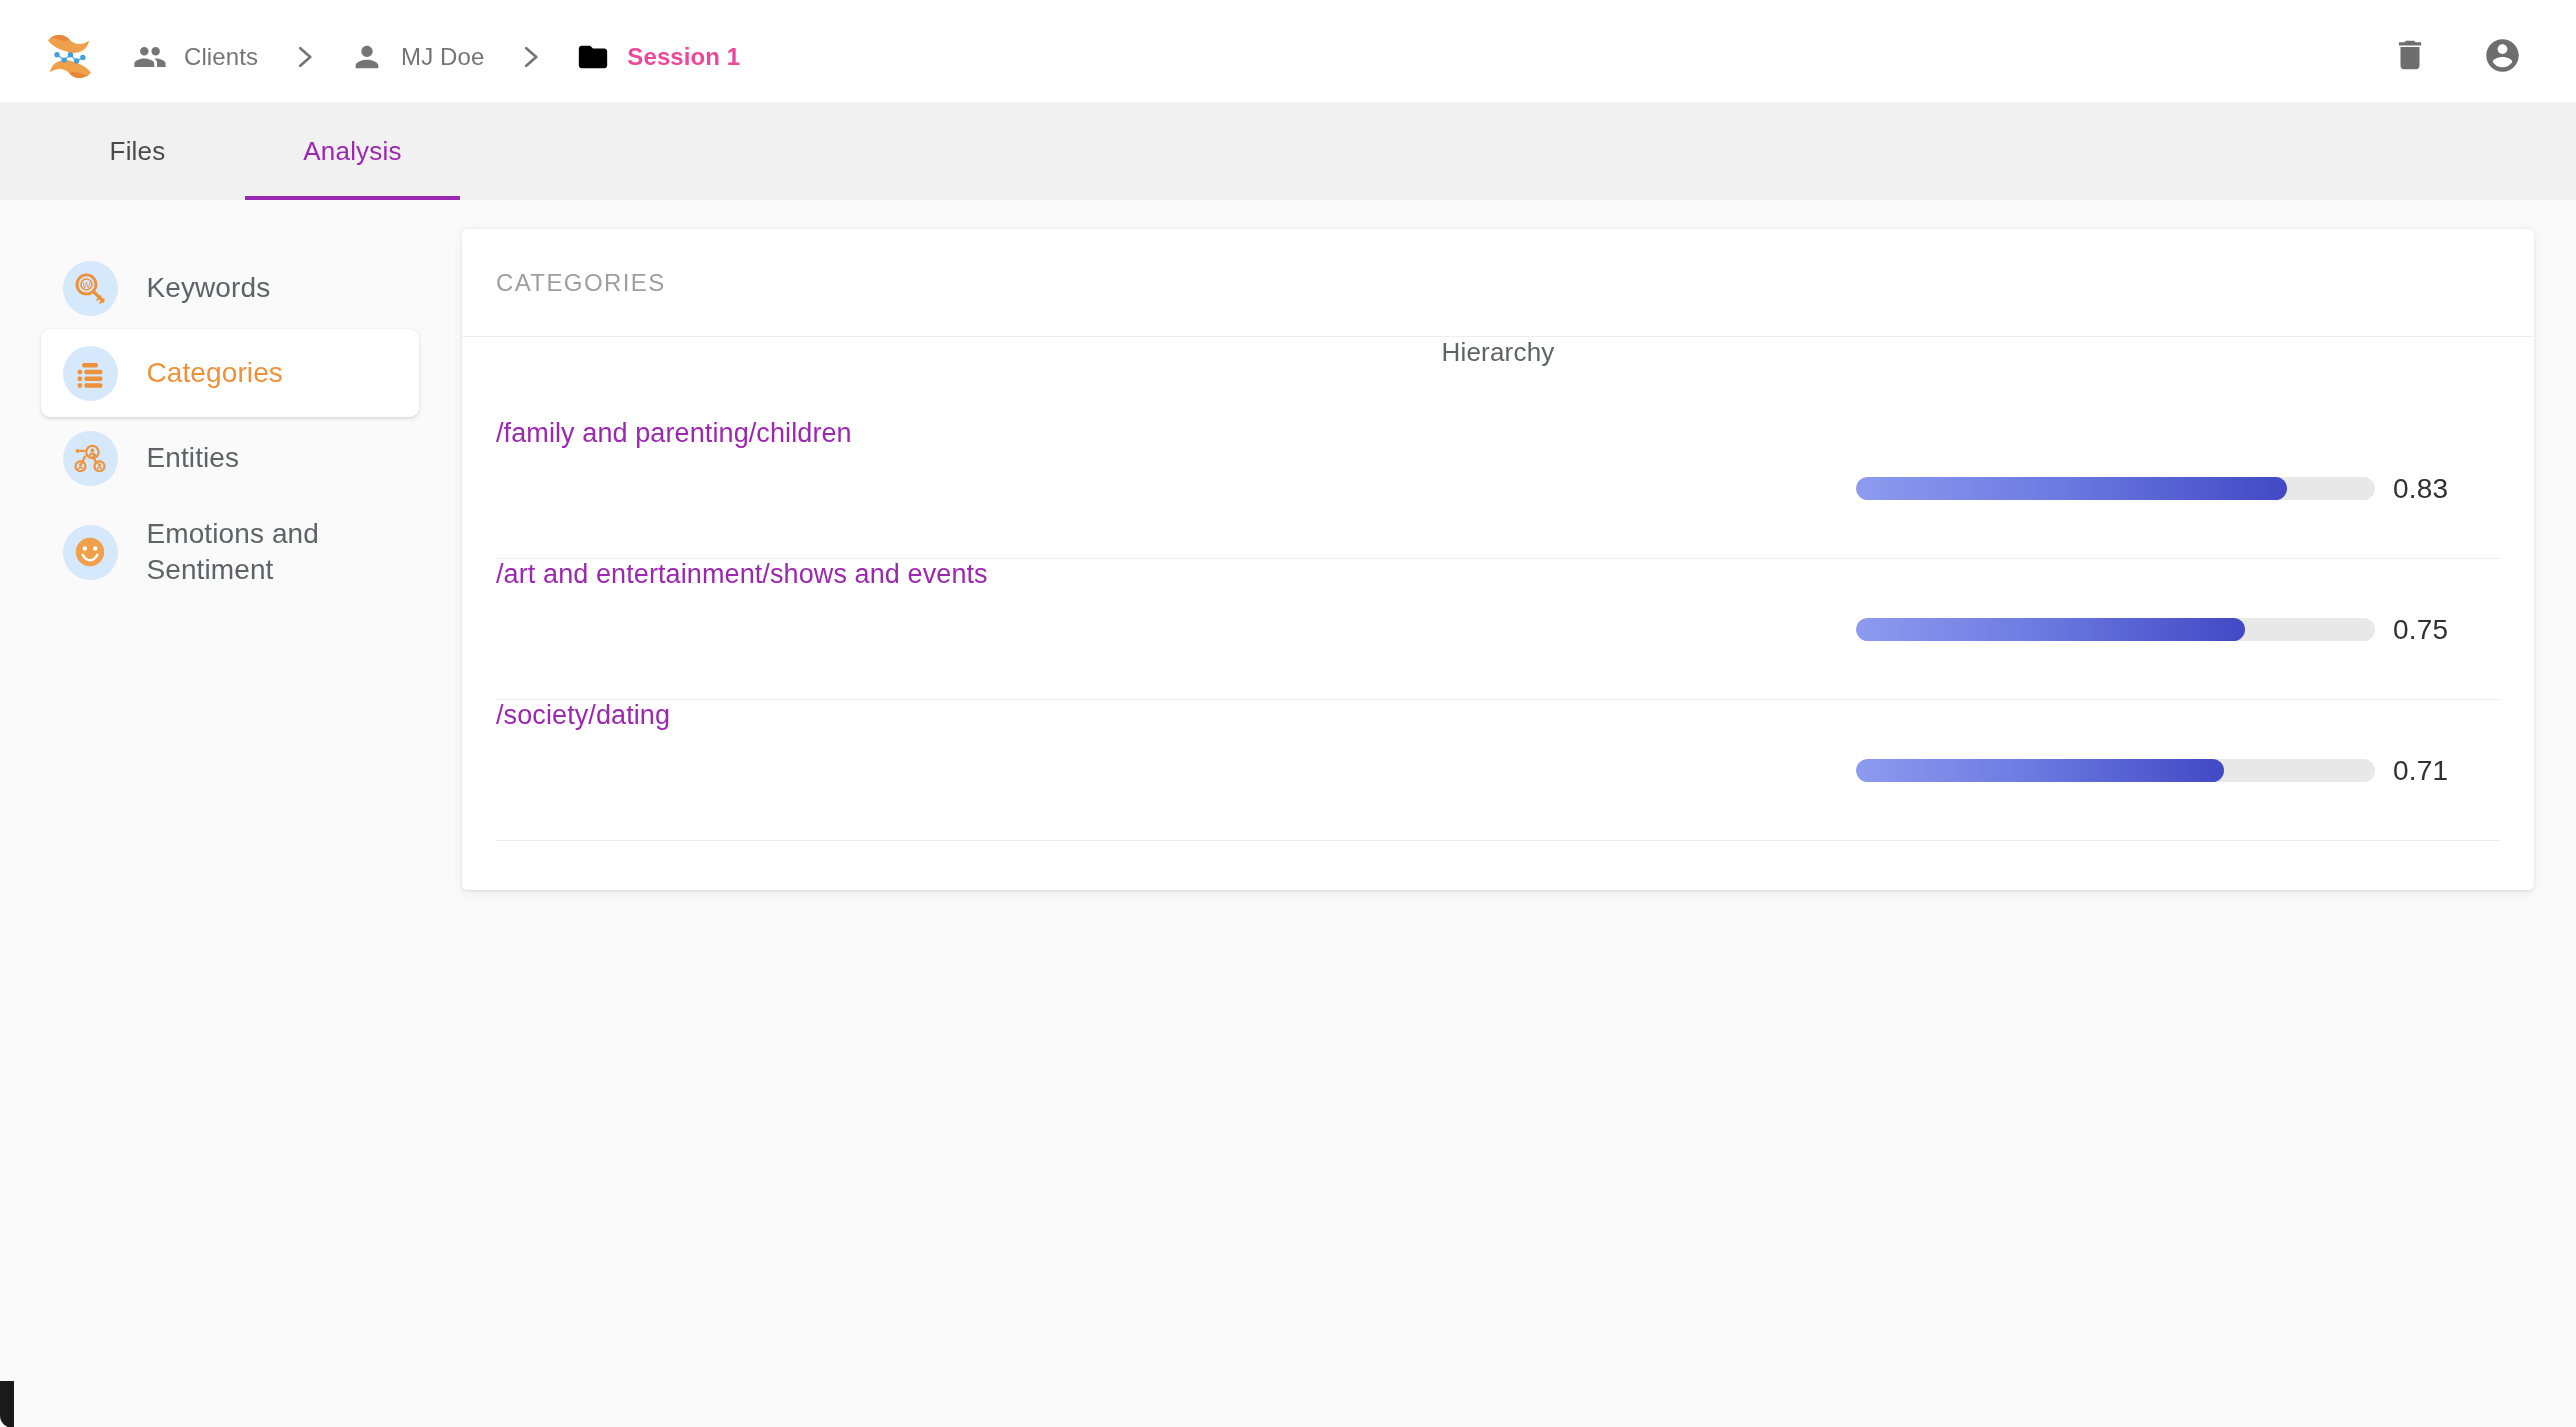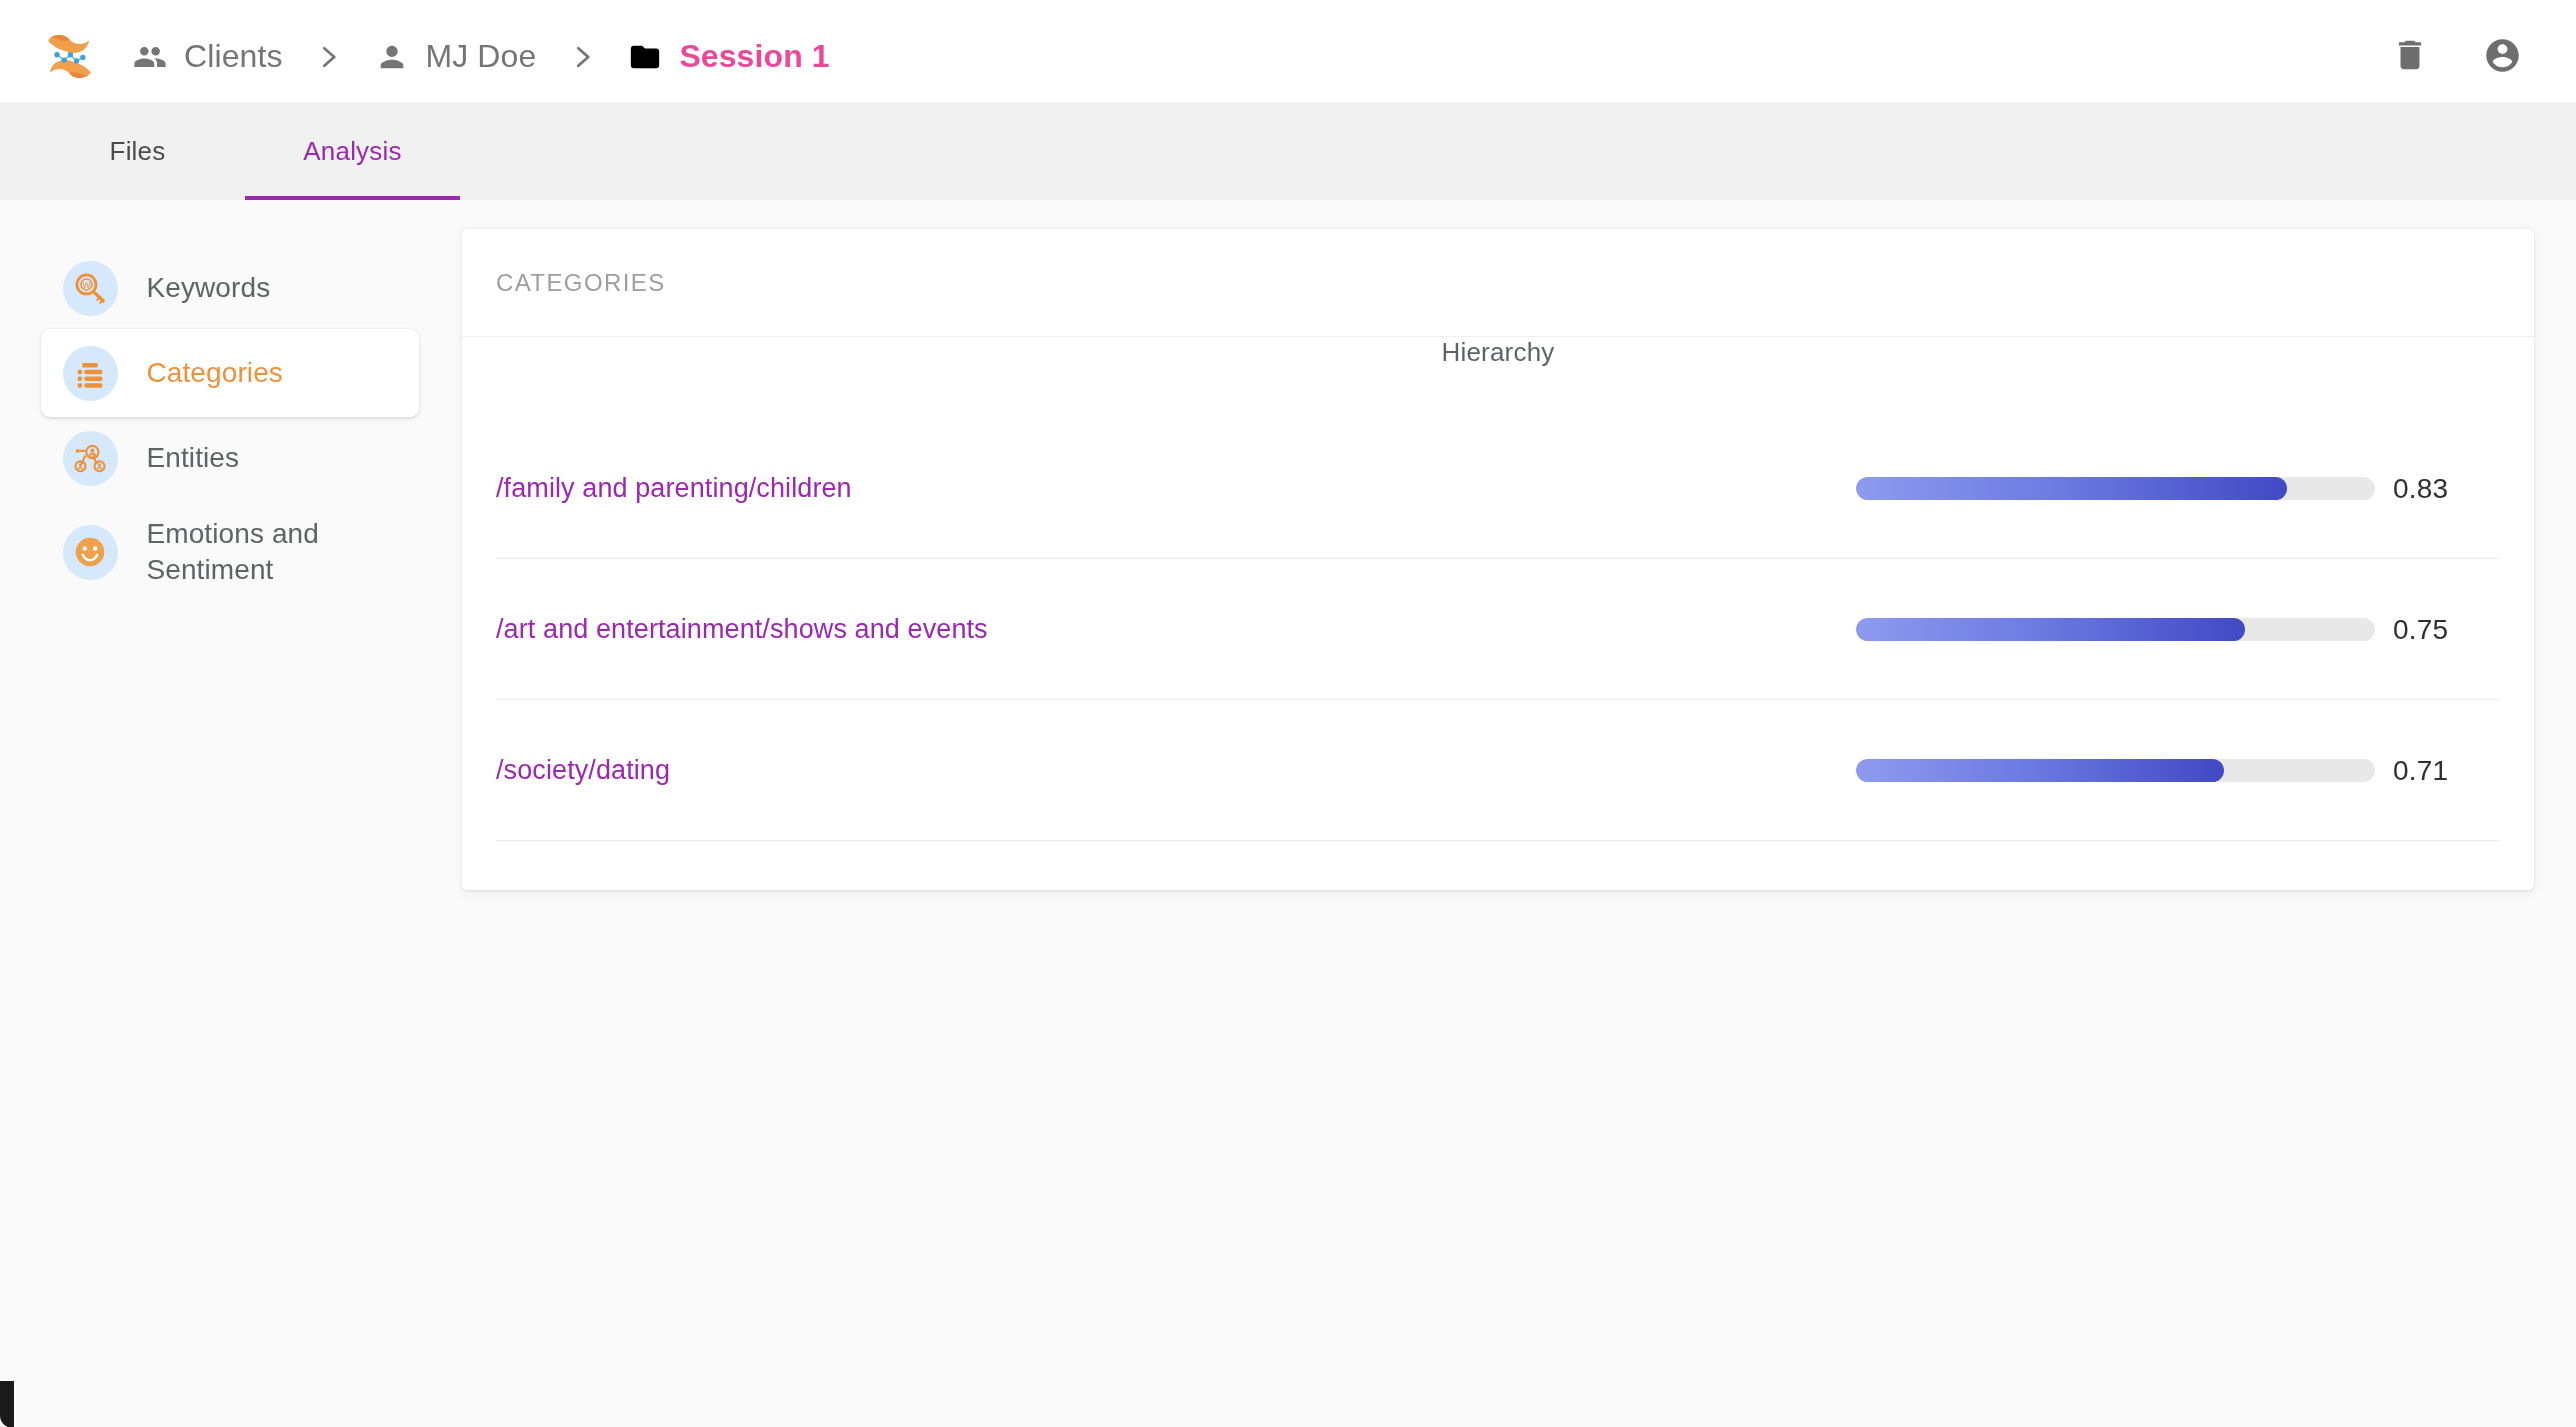--- a/index.html
+++ b/index.html
@@ -54,21 +54,21 @@
   .crumb-icon {
     display: inline-flex;
     align-items: center;
     justify-content: center;
     width: 36px;
     height: 36px;
     flex: 0 0 auto;
   }
 
   .crumb-label {
-    font-size: 32px;
+    font-size: 24px;
     color: #757575;
     letter-spacing: 0.1px;
     white-space: nowrap;
   }
 
   .crumb.current .crumb-label {
     color: #ec4899;
     font-weight: 700;
   }
 
@@ -234,21 +234,20 @@
     font-size: 26px;
     color: #5f6368;
     letter-spacing: 0.2px;
   }
 
   .col-hier { flex: 0 0 1360px; }
   .col-score { flex: 1 1 auto; font-family: Liberation Serif, serif; }
 
   .trow {
     display: flex;
-    align-items: center;
     height: 141px;
     padding: 0 34px;
     position: relative;
   }
 
   .trow::after {
     content: "";
     position: absolute;
     left: 34px;
     right: 34px;

